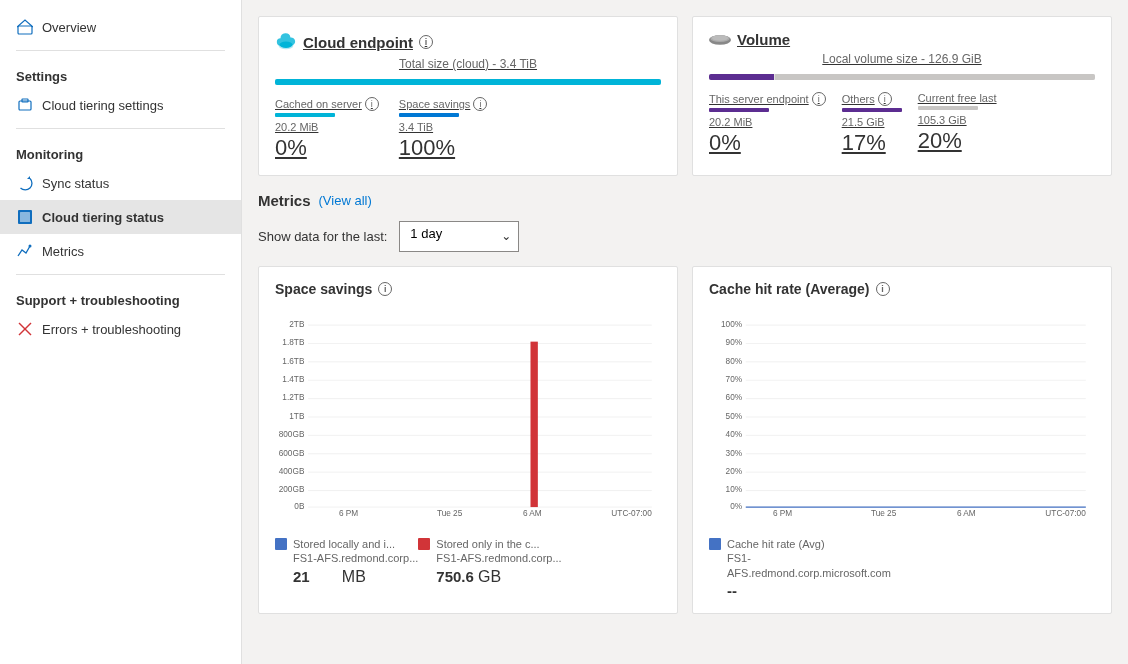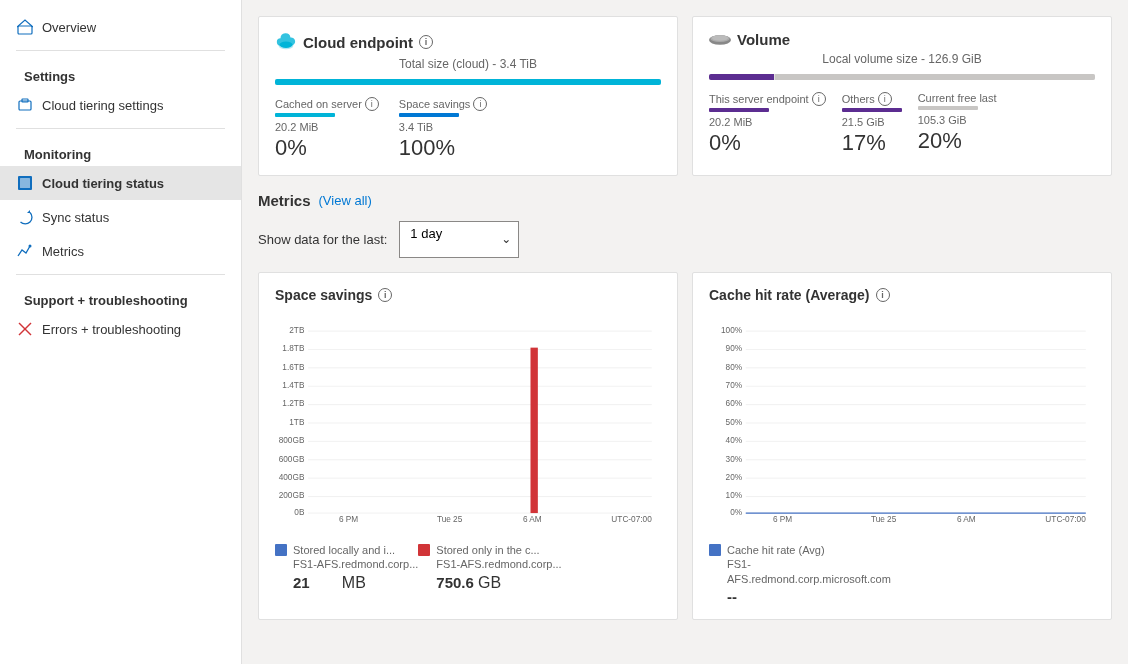--- a/index.html
+++ b/index.html
@@ -3,28 +3,28 @@
   <meta charset="utf-8">
   <style>
     * { box-sizing: border-box; margin: 0; padding: 0; }
     body { font-family: 'Segoe UI', Arial, sans-serif; font-size: 13px; color: #333; background: #f3f2f1; display: flex; height: 664px; overflow: hidden; }
     
     
     .sidebar { width: 242px; background: #fff; border-right: 1px solid #e0e0e0; padding: 10px 0; flex-shrink: 0; overflow-y: auto; }
     .sidebar-item { display: flex; align-items: center; padding: 8px 16px; cursor: pointer; color: #333; font-size: 13px; }
     .sidebar-item.active { background: #e5e5e5; font-weight: 600; }
     .sidebar-item .icon { width: 18px; height: 18px; margin-right: 8px; display: flex; align-items: center; justify-content: center; flex-shrink: 0; }
-    .sidebar-section-title { font-weight: 700; padding: 12px 16px 4px 24px; font-size: 13px; color: #333; }
+    .sidebar-section-title { font-weight: 700; padding: 12px 16px 4px 16px; font-size: 13px; color: #333; }
     .sidebar-divider { border: none; border-top: 1px solid #e0e0e0; margin: 6px 16px; }
     
     
     .main { flex: 1; overflow-y: auto; padding: 16px; background: #f3f2f1; }
     
     
-    .cards-row { display: flex; gap: 14px; margin-bottom: 16px; }
+    .cards-row { display: flex; gap: 14px; margin-bottom: 16px; text-decoration: underline; }
     .card { background: #fff; border: 1px solid #e0e0e0; border-radius: 2px; padding: 14px 16px; flex: 1; }
     
     
     .card-title { font-size: 15px; font-weight: 600; margin-bottom: 4px; display: flex; align-items: center; gap: 6px; }
     .card-subtitle { font-size: 12px; color: #666; margin-bottom: 8px; text-align: center; }
     .progress-bar-container { height: 6px; background: #e0e0e0; border-radius: 2px; margin-bottom: 12px; }
     .progress-bar-fill { height: 100%; border-radius: 2px; }
     .stats-row { display: flex; gap: 20px; }
     .stat-item { display: flex; flex-direction: column; }
     .stat-label { font-size: 11px; color: #666; display: flex; align-items: center; gap: 3px; margin-bottom: 2px; }
@@ -32,21 +32,21 @@
     .stat-value { font-size: 11px; color: #666; margin-bottom: 2px; }
     .stat-percent { font-size: 22px; font-weight: 300; color: #333; }
     
     
     .volume-stats { display: flex; gap: 16px; }
     
     
     .metrics-header { display: flex; align-items: center; gap: 8px; margin-bottom: 12px; font-size: 15px; font-weight: 600; }
     .metrics-header a { color: #0078d4; font-size: 13px; font-weight: 400; text-decoration: none; cursor: pointer; }
     .data-selector { display: flex; align-items: center; gap: 12px; margin-bottom: 14px; font-size: 13px; }
-    .select-dropdown { border: 1px solid #8a8886; padding: 4px 28px 16px 10px; font-size: 13px; background: #fff; cursor: pointer; appearance: none; -webkit-appearance: none; min-width: 120px; position: relative; }
+    .select-dropdown { border: 1px solid #8a8886; padding: 4px 28px 10px 10px; font-size: 13px; background: #fff; cursor: pointer; appearance: none; -webkit-appearance: none; min-width: 120px; position: relative; }
     .select-wrapper { position: relative; display: inline-block; }
     .select-wrapper::after { content: '⌄'; position: absolute; right: 8px; top: 50%; transform: translateY(-55%); pointer-events: none; font-size: 12px; }
     
     
     .chart-row { display: flex; gap: 14px; }
     .chart-card { background: #fff; border: 1px solid #e0e0e0; border-radius: 2px; padding: 14px 16px; flex: 1; }
     .chart-title { font-size: 14px; font-weight: 600; margin-bottom: 10px; display: flex; align-items: center; gap: 6px; }
     
     
     .chart-area { position: relative; height: 220px; }
@@ -82,37 +82,37 @@
       <svg width="16" height="16" viewBox="0 0 16 16">
           <rect x="2" y="4" width="12" height="9" rx="1" fill="none" stroke="#106ebe" stroke-width="1.2"></rect>
           <rect x="5" y="2" width="6" height="3" rx="0.5" fill="none" stroke="#106ebe" stroke-width="1.2"></rect>
         </svg>
     </span>
     <span>Cloud tiering settings</span>
   </div>
 
   <hr class="sidebar-divider">
   <div class="sidebar-section-title">Monitoring</div>
+  <div class="sidebar-item">
+    <span class="icon">
+      <svg width="16" height="16" viewBox="0 0 16 16" fill="none" stroke="#106ebe" stroke-width="1.3">
+          <path d="M13 3.5A6.5 6.5 0 1 1 3.5 13"></path>
+          <polyline points="13,1 13,4 10,4" fill="#106ebe" stroke="none"></polyline>
+        </svg>
+    </span>
+    <span>Sync status</span>
+  </div>
   <div class="sidebar-item active">
     <span class="icon">
       <svg width="16" height="16" viewBox="0 0 16 16">
           <rect x="1" y="1" width="14" height="14" rx="1" fill="#106ebe"></rect>
           <rect x="3" y="3" width="10" height="10" rx="0.5" fill="#fff" opacity="0.5"></rect>
         </svg>
     </span>
     <span>Cloud tiering status</span>
-  </div>
-  <div class="sidebar-item">
-    <span class="icon">
-      <svg width="16" height="16" viewBox="0 0 16 16" fill="none" stroke="#106ebe" stroke-width="1.3">
-          <path d="M13 3.5A6.5 6.5 0 1 1 3.5 13"></path>
-          <polyline points="13,1 13,4 10,4" fill="#106ebe" stroke="none"></polyline>
-        </svg>
-    </span>
-    <span>Sync status</span>
   </div>
   <div class="sidebar-item">
     <span class="icon">
       <svg width="16" height="16" viewBox="0 0 16 16" fill="none" stroke="#106ebe" stroke-width="1.3">
           <polyline points="1,13 5,7 9,10 13,3"></polyline>
           <circle cx="13" cy="3" r="1.5" fill="#106ebe" stroke="none"></circle>
         </svg>
     </span>
     <span>Metrics</span>
   </div>

